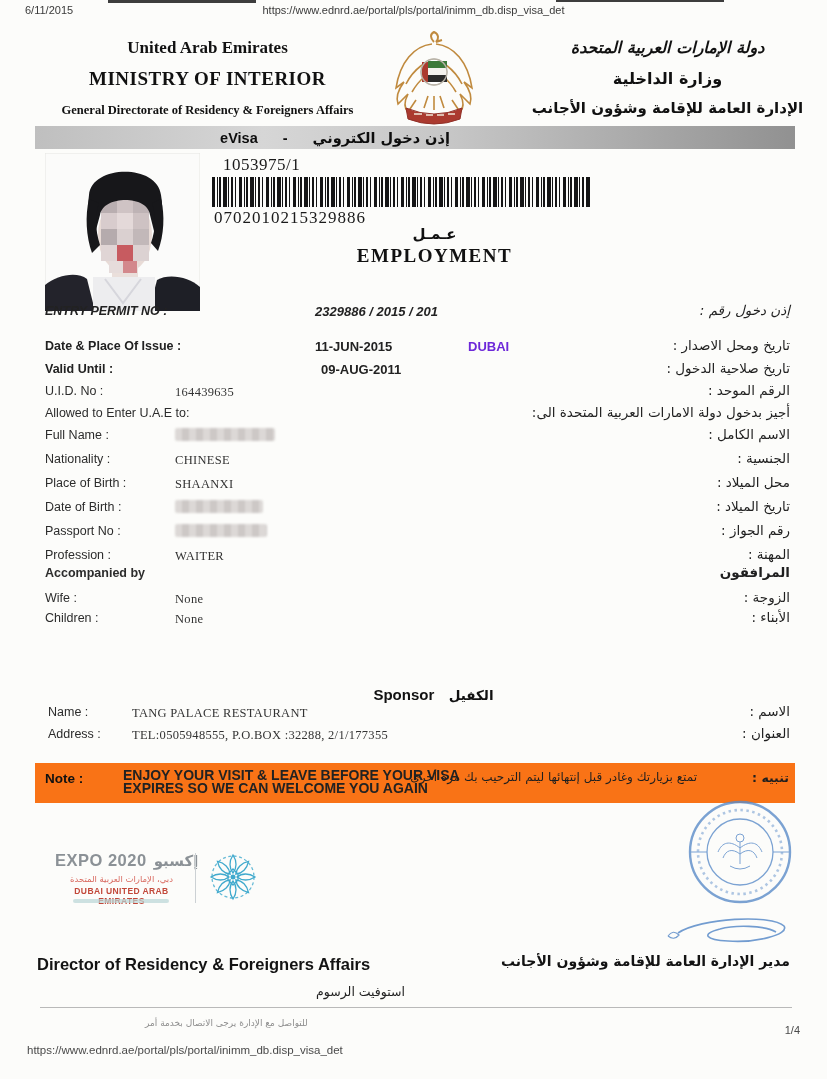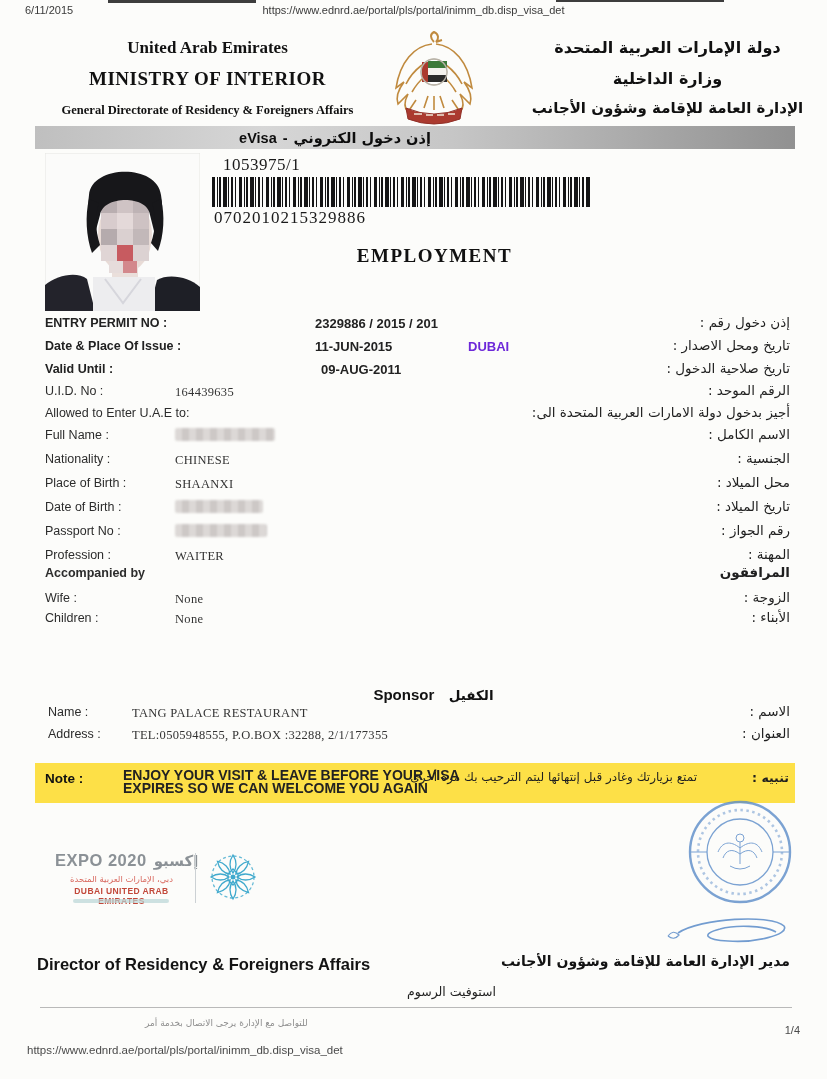--- a/index.html
+++ b/index.html
@@ -15,29 +15,29 @@
   
   .print-date{left:25px;top:4px;font-size:11px;color:#3a3a3a;}
   .print-url{left:0;right:0;top:4px;text-align:center;font-size:11px;color:#3a3a3a;}
 
   
   .hdr-en{left:35px;top:38px;width:345px;text-align:center;font-family:"Liberation Serif",serif;font-weight:bold;color:#111;}
   .hdr-en .l1{font-size:17px;}
   .hdr-en .l2{font-size:19px;margin-top:10px;letter-spacing:.5px;}
   .hdr-en .l3{font-size:12.5px;margin-top:13px;}
   .hdr-ar{left:515px;top:38px;width:305px;text-align:center;font-weight:bold;color:#111;}
-  .hdr-ar .l1{font-size:16px;}
+  .hdr-ar .l1{font-size:16px;font-style:italic;}
   .hdr-ar .l2{font-size:16px;margin-top:12px;}
   .hdr-ar .l3{font-size:15px;margin-top:11px;}
 
   
   .banner{left:35px;top:126px;width:760px;height:23px;box-sizing:border-box;
           background:linear-gradient(90deg,#bfbfbf 0%,#d6d6d6 30%,#c6c6c6 55%,#919191 100%);
           display:flex;align-items:center;justify-content:center;padding-right:160px;
-          font-weight:bold;font-size:14.5px;color:#0d0d0d;}
+          font-weight:bold;font-size:14.5px;color:#0d0d0d;gap:19px;}
   .banner .sep{margin:0 6px;}
 
   
   .photo{left:45px;top:153px;}
   .file-no{left:223px;top:155px;font-size:17px;letter-spacing:.5px;color:#1a1a1a;}
   .barcode{left:212px;top:177px;}
   .barcode-no{left:214px;top:208px;font-size:17px;letter-spacing:1px;color:#1a1a1a;}
 
   .visa-type-ar{left:0;right:0;top:225px;text-align:center;padding-left:42px;font-weight:bold;font-size:15px;color:#111;}
   .visa-type-en{left:0;right:0;top:245px;text-align:center;padding-left:42px;
@@ -60,21 +60,21 @@
   
   .sponsor-head{left:0;right:0;top:686px;text-align:center;padding-left:40px;}
   .sponsor-head .en{font-weight:bold;font-size:15px;color:#111;}
   .sponsor-head .arr{font-weight:bold;font-size:13.5px;color:#111;margin-left:10px;}
   .srow{position:absolute;left:48px;right:37px;height:18px;}
   .srow .le{position:absolute;left:0;top:0;font-size:12.5px;color:#2c2c2c;}
   .srow .vs{position:absolute;left:84px;top:1px;font-family:"Liberation Serif",serif;font-size:12.5px;letter-spacing:.3px;color:#333;}
   .srow .la{position:absolute;right:0;top:-2px;font-size:13.5px;color:#1f1f1f;}
 
   
-  .note-band{left:35px;top:763px;width:760px;height:40px;background:#fde047;}
+  .note-band{left:35px;top:763px;width:760px;height:40px;background:#f97316;}
   .note-label{position:absolute;left:10px;top:8px;font-weight:bold;font-size:13.5px;color:#111;}
   .note-en{position:absolute;left:88px;top:6px;font-weight:bold;font-size:14px;line-height:13px;color:#222;}
   .note-ar-text{position:absolute;right:98px;top:7px;font-size:12px;color:#1f1f1f;}
   .note-ar-label{position:absolute;right:6px;top:7px;font-weight:bold;font-size:12.5px;color:#1f1f1f;}
 
   
   .stamp{left:660px;top:790px;}
 
   
   .expo{left:55px;top:843px;width:245px;height:82px;}
@@ -82,21 +82,21 @@
   .expo .l1 .arr{margin-left:7px;font-size:15px;}
   .expo .l2{position:absolute;left:0;top:31px;width:133px;text-align:center;font-size:8.5px;color:#d96a60;}
   .expo .l3{position:absolute;left:0;top:43px;width:133px;text-align:center;font-weight:bold;font-size:8.5px;letter-spacing:.4px;color:#c2483a;}
   .expo .l4{position:absolute;left:18px;top:56px;width:96px;height:4px;background:#b9d6d6;opacity:.7;border-radius:2px;}
   .expo .div{position:absolute;left:140px;top:10px;width:1px;height:50px;background:#ccd1d4;}
   .expo .rosette{position:absolute;left:152px;top:8px;}
 
   
   .director-en{left:37px;top:955px;font-weight:bold;font-size:16.5px;color:#131313;}
   .director-ar{right:37px;top:953px;font-weight:bold;font-size:14px;color:#131313;text-align:right;}
-  .fees-ar{left:296px;top:984px;width:200px;text-align:right;font-size:12.5px;color:#222;}
+  .fees-ar{left:316px;top:984px;width:200px;text-align:left;font-size:12.5px;color:#222;}
   .rule{left:40px;top:1007px;width:752px;height:1px;background:#b9b9b9;}
   .contact-ar{left:100px;top:1018px;font-size:9px;color:#8e8e8e;margin-left:45px;}
   .footer-url{left:27px;top:1044px;font-size:11.5px;color:#4a4a4a;}
   .footer-page{right:27px;top:1024px;font-size:11px;color:#4a4a4a;}
 </style>
 </head>
 <body>
 
 <div class="page">
 
@@ -192,23 +192,24 @@
           <rect x="23" y="0" width="1" height="30" fill="#151515"></rect>
         </pattern>
       </defs>
       <rect width="378" height="30" fill="url(#bars)"></rect>
       <rect x="0" y="0" width="2" height="30" fill="#151515"></rect>
       <rect x="374" y="0" width="4" height="30" fill="#151515"></rect>
     </svg>
   </div>
   <div class="abs barcode-no serif">0702010215329886</div>
 
+  <div class="abs visa-type-ar ar">عـمـل</div>
   <div class="abs visa-type-en">EMPLOYMENT</div>
 
-  <div class="frow" style="top:316px;">
+  <div class="frow" style="top:304px;font-style:italic;">
     <span class="le b">ENTRY PERMIT NO :</span>
     <span class="vb">2329886 / 2015 / 201</span>
     <span class="la ar">إذن دخول رقم :</span>
   </div>
   <div class="frow" style="top:339px;">
     <span class="le b">Date &amp; Place Of Issue :</span>
     <span class="vb">11-JUN-2015</span>
     <span class="vb2">DUBAI</span>
     <span class="la ar">تاريخ ومحل الاصدار :</span>
   </div>

